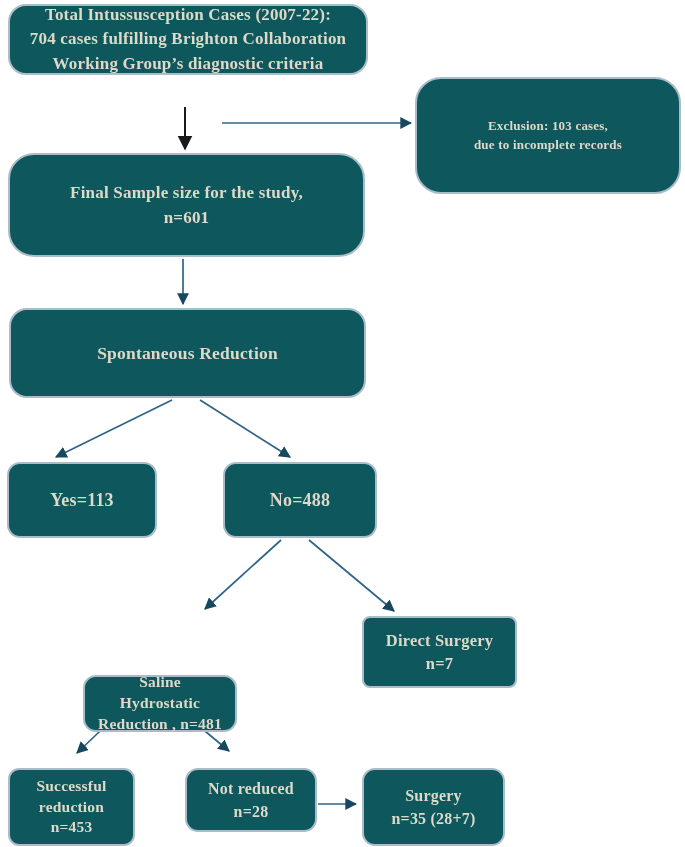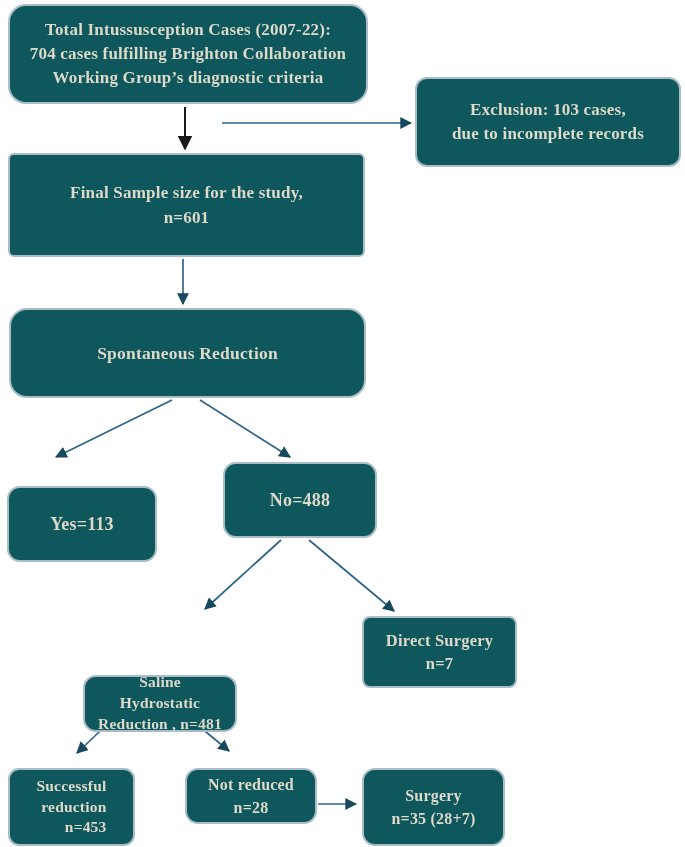--- a/index.html
+++ b/index.html
@@ -29,30 +29,30 @@
     border: 2px solid #a9bdc9;
     color: #ded9c8;
     font-weight: bold;
     display: flex;
     align-items: center;
     justify-content: center;
     text-align: center;
     white-space: pre-line;
     letter-spacing: 0.2px;
   }
-  .n-total      { left: 8px;   top: 4px;   width: 360px; height: 100px; border-radius: 18px; font-size: 17px;   line-height: 1.42; }
-  .n-exclusion  { left: 415px; top: 77px;  width: 266px; height: 90px;  border-radius: 12px; font-size: 17px; line-height: 1.4; }
-  .n-final      { left: 8px;   top: 153px; width: 357px; height: 104px; border-radius: 6px; font-size: 17px;   line-height: 1.5; }
+  .n-total      { left: 8px;   top: 4px;   width: 360px; height: 71px; border-radius: 18px; font-size: 17px;   line-height: 1.42; }
+  .n-exclusion  { left: 415px; top: 77px;  width: 266px; height: 117px;  border-radius: 26px; font-size: 13px; line-height: 1.4; }
+  .n-final      { left: 8px;   top: 153px; width: 357px; height: 104px; border-radius: 26px; font-size: 17px;   line-height: 1.5; }
   .n-spont      { left: 9px;   top: 308px; width: 357px; height: 90px;  border-radius: 18px; font-size: 17.5px; }
-  .n-yes        { left: 7px;   top: 486px; width: 150px; height: 76px;  border-radius: 13px; font-size: 18px; }
+  .n-yes        { left: 7px;   top: 462px; width: 150px; height: 76px;  border-radius: 13px; font-size: 18px; }
   .n-no         { left: 223px; top: 462px; width: 154px; height: 76px;  border-radius: 13px; font-size: 18px; }
   .n-saline     { left: 83px;  top: 644px; width: 154px; height: 57px;  border-radius: 13px; font-size: 15.5px; line-height: 1.35; margin-top: 31px; }
   .n-direct     { left: 362px; top: 616px; width: 155px; height: 72px;  border-radius: 8px; font-size: 16.5px; line-height: 1.4; }
-  .n-success    { left: 8px;   top: 768px; width: 127px; height: 78px;  border-radius: 11px; font-size: 15.5px; line-height: 1.35; text-align: right; }
-  .n-notreduced { left: 185px; top: 768px; width: 132px; height: 56px;  border-radius: 13px; font-size: 16px;   line-height: 1.45; }
+  .n-success    { left: 8px;   top: 768px; width: 127px; height: 78px;  border-radius: 11px; font-size: 15.5px; line-height: 1.35; }
+  .n-notreduced { left: 185px; top: 768px; width: 132px; height: 64px;  border-radius: 13px; font-size: 16px;   line-height: 1.45; }
   .n-surgery    { left: 362px; top: 768px; width: 143px; height: 78px;  border-radius: 13px; font-size: 16px;   line-height: 1.45; }
 </style>
 </head>
 <body>
 
 <div class="canvas">
 
   <svg class="arrow-layer" viewBox="0 0 685 847" xmlns="http://www.w3.org/2000/svg">
     <defs>
       <marker id="headBlack" viewBox="0 0 10 10" refX="9" refY="5" markerWidth="7.5" markerHeight="7.5" orient="auto-start-reverse">

